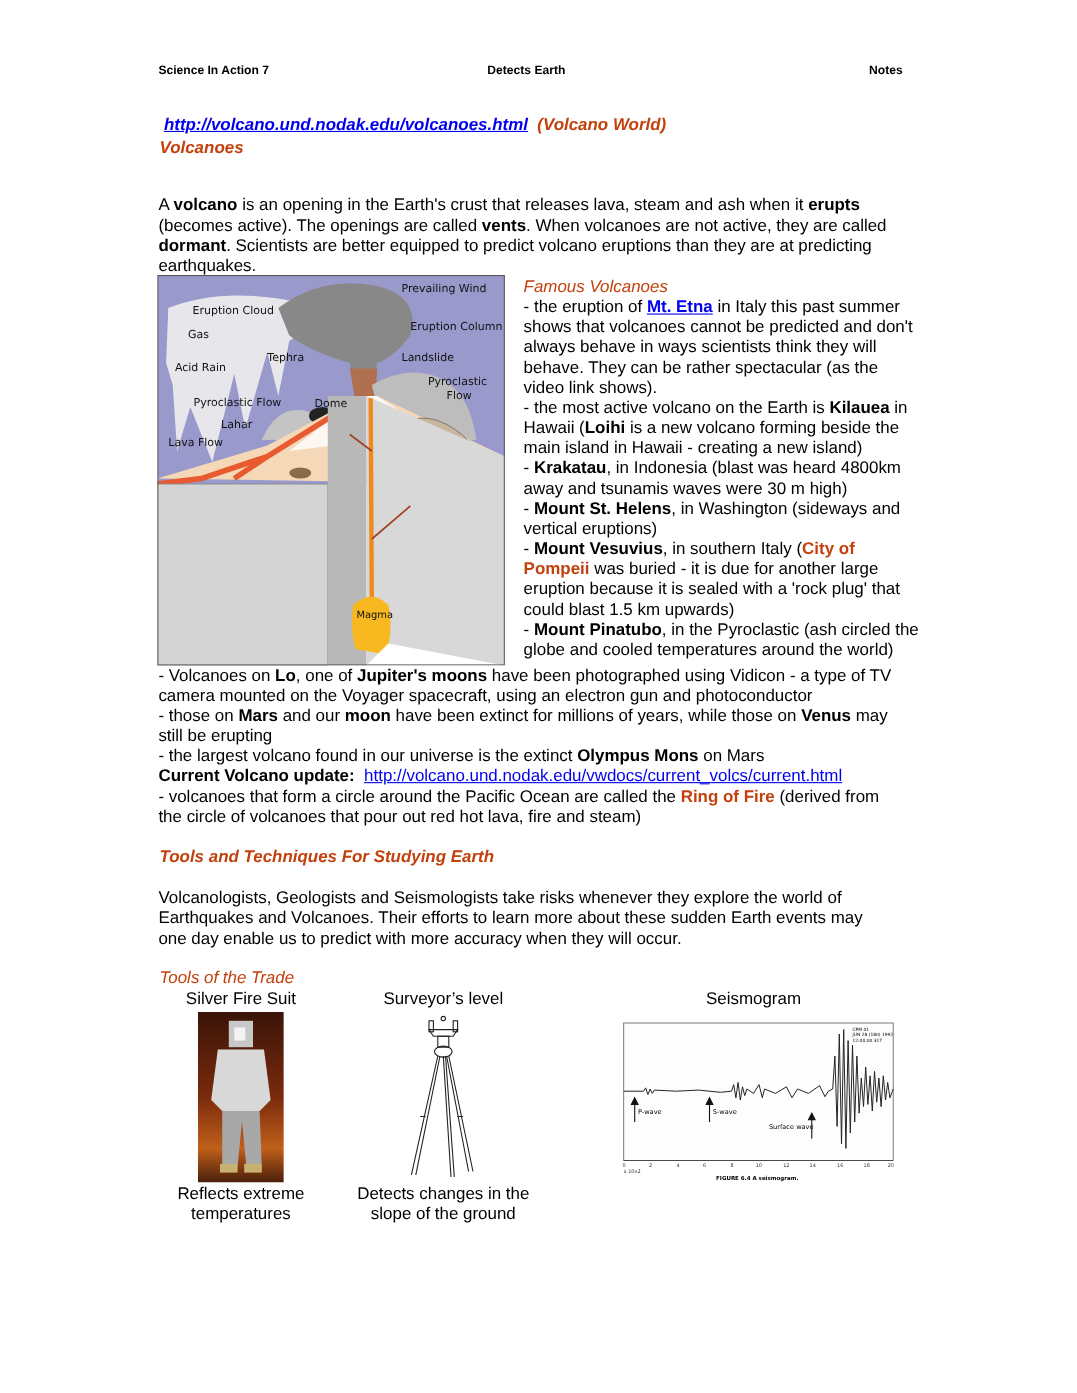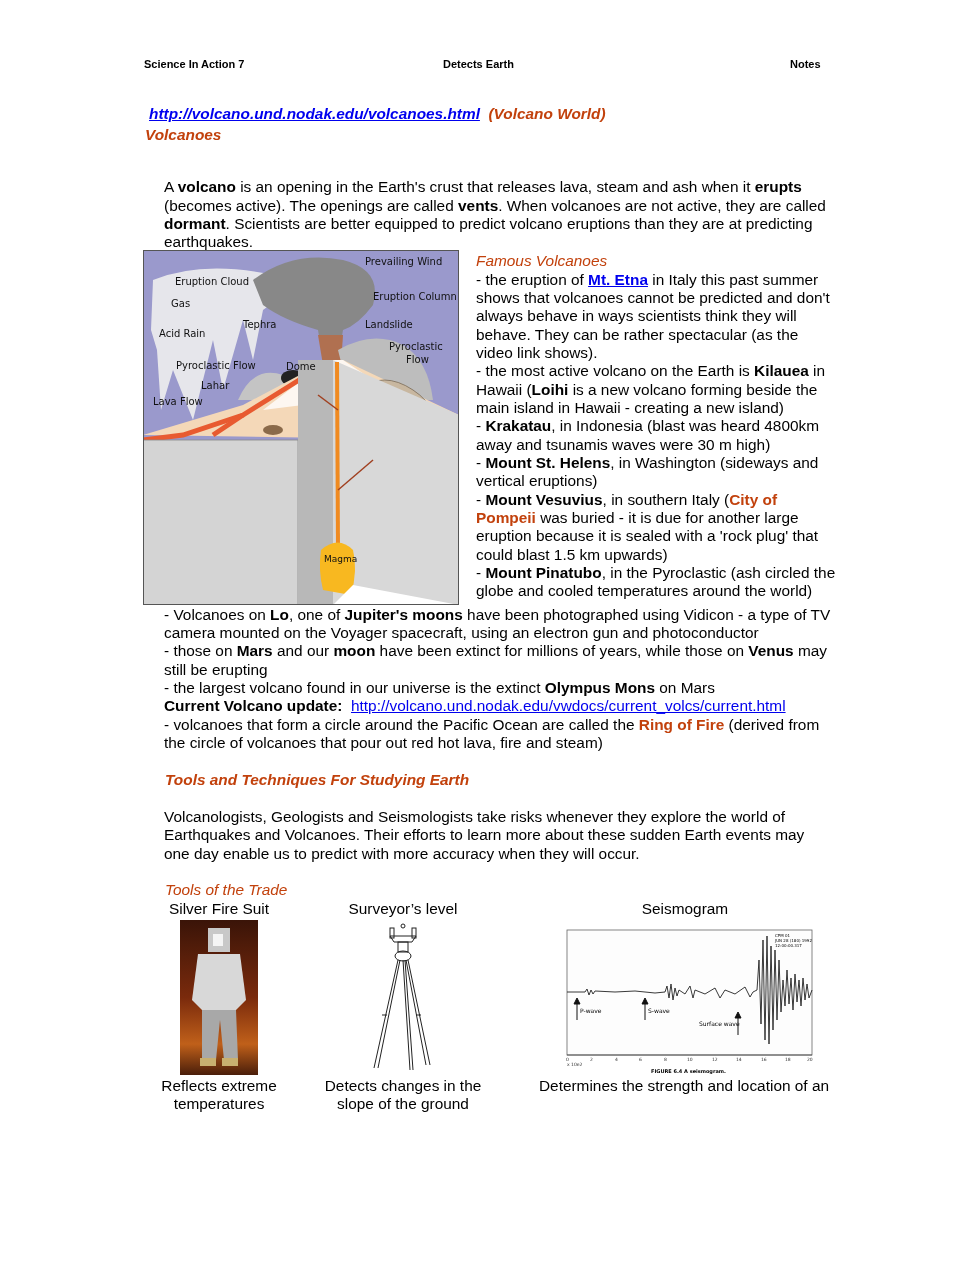--- a/index.html
+++ b/index.html
@@ -6,21 +6,21 @@
   body {
     width: 979px; height: 1266px; position: relative; overflow: hidden;
     font-family: "Liberation Sans", sans-serif; font-size: 15.4px; color: #000;
   }
   .abs { position: absolute; }
   .hdr { font-weight: bold; font-size: 11px; top: 58px; }
   .dred { color: #c2410c; }
   .ital { font-style: italic; }
   .bold { font-weight: bold; }
   a.link { color: #0000ee; text-decoration: underline; }
-  .line { position: absolute; left: 144px; white-space: nowrap; line-height: 18.4px; margin-left: 20px; }
+  .line { position: absolute; left: 144px; white-space: nowrap; line-height: 18.4px; }
   .rline { position: absolute; left: 476px; white-space: nowrap; line-height: 18.4px; }
   .diagram { position: absolute; left: 143px; top: 250px; width: 316px; height: 459px; }
   .tool-cap { position: absolute; text-align: center; line-height: 18.4px; }
 </style>
 </head>
 <body>
 
 <div class="abs hdr" style="left:144px;">Science In Action 7</div>
 <div class="abs hdr" style="left:443px;">Detects Earth</div>
 <div class="abs hdr" style="left:790px;">Notes</div>
@@ -205,14 +205,13 @@
 
 <div class="tool-cap" style="left:140px; width:158px; top:1077px;">
   <div>Reflects extreme</div>
     <div>temperatures</div>
 </div>
 <div class="tool-cap" style="left:310px; width:186px; top:1077px;">
   <div>Detects changes in the</div>
     <div>slope of the ground</div>
 </div>
 <div class="tool-cap" style="left:524px; width:320px; top:1077px;">
-  <div>Determines the strength and location of an</div>
 </div>
 
 </body></html>

